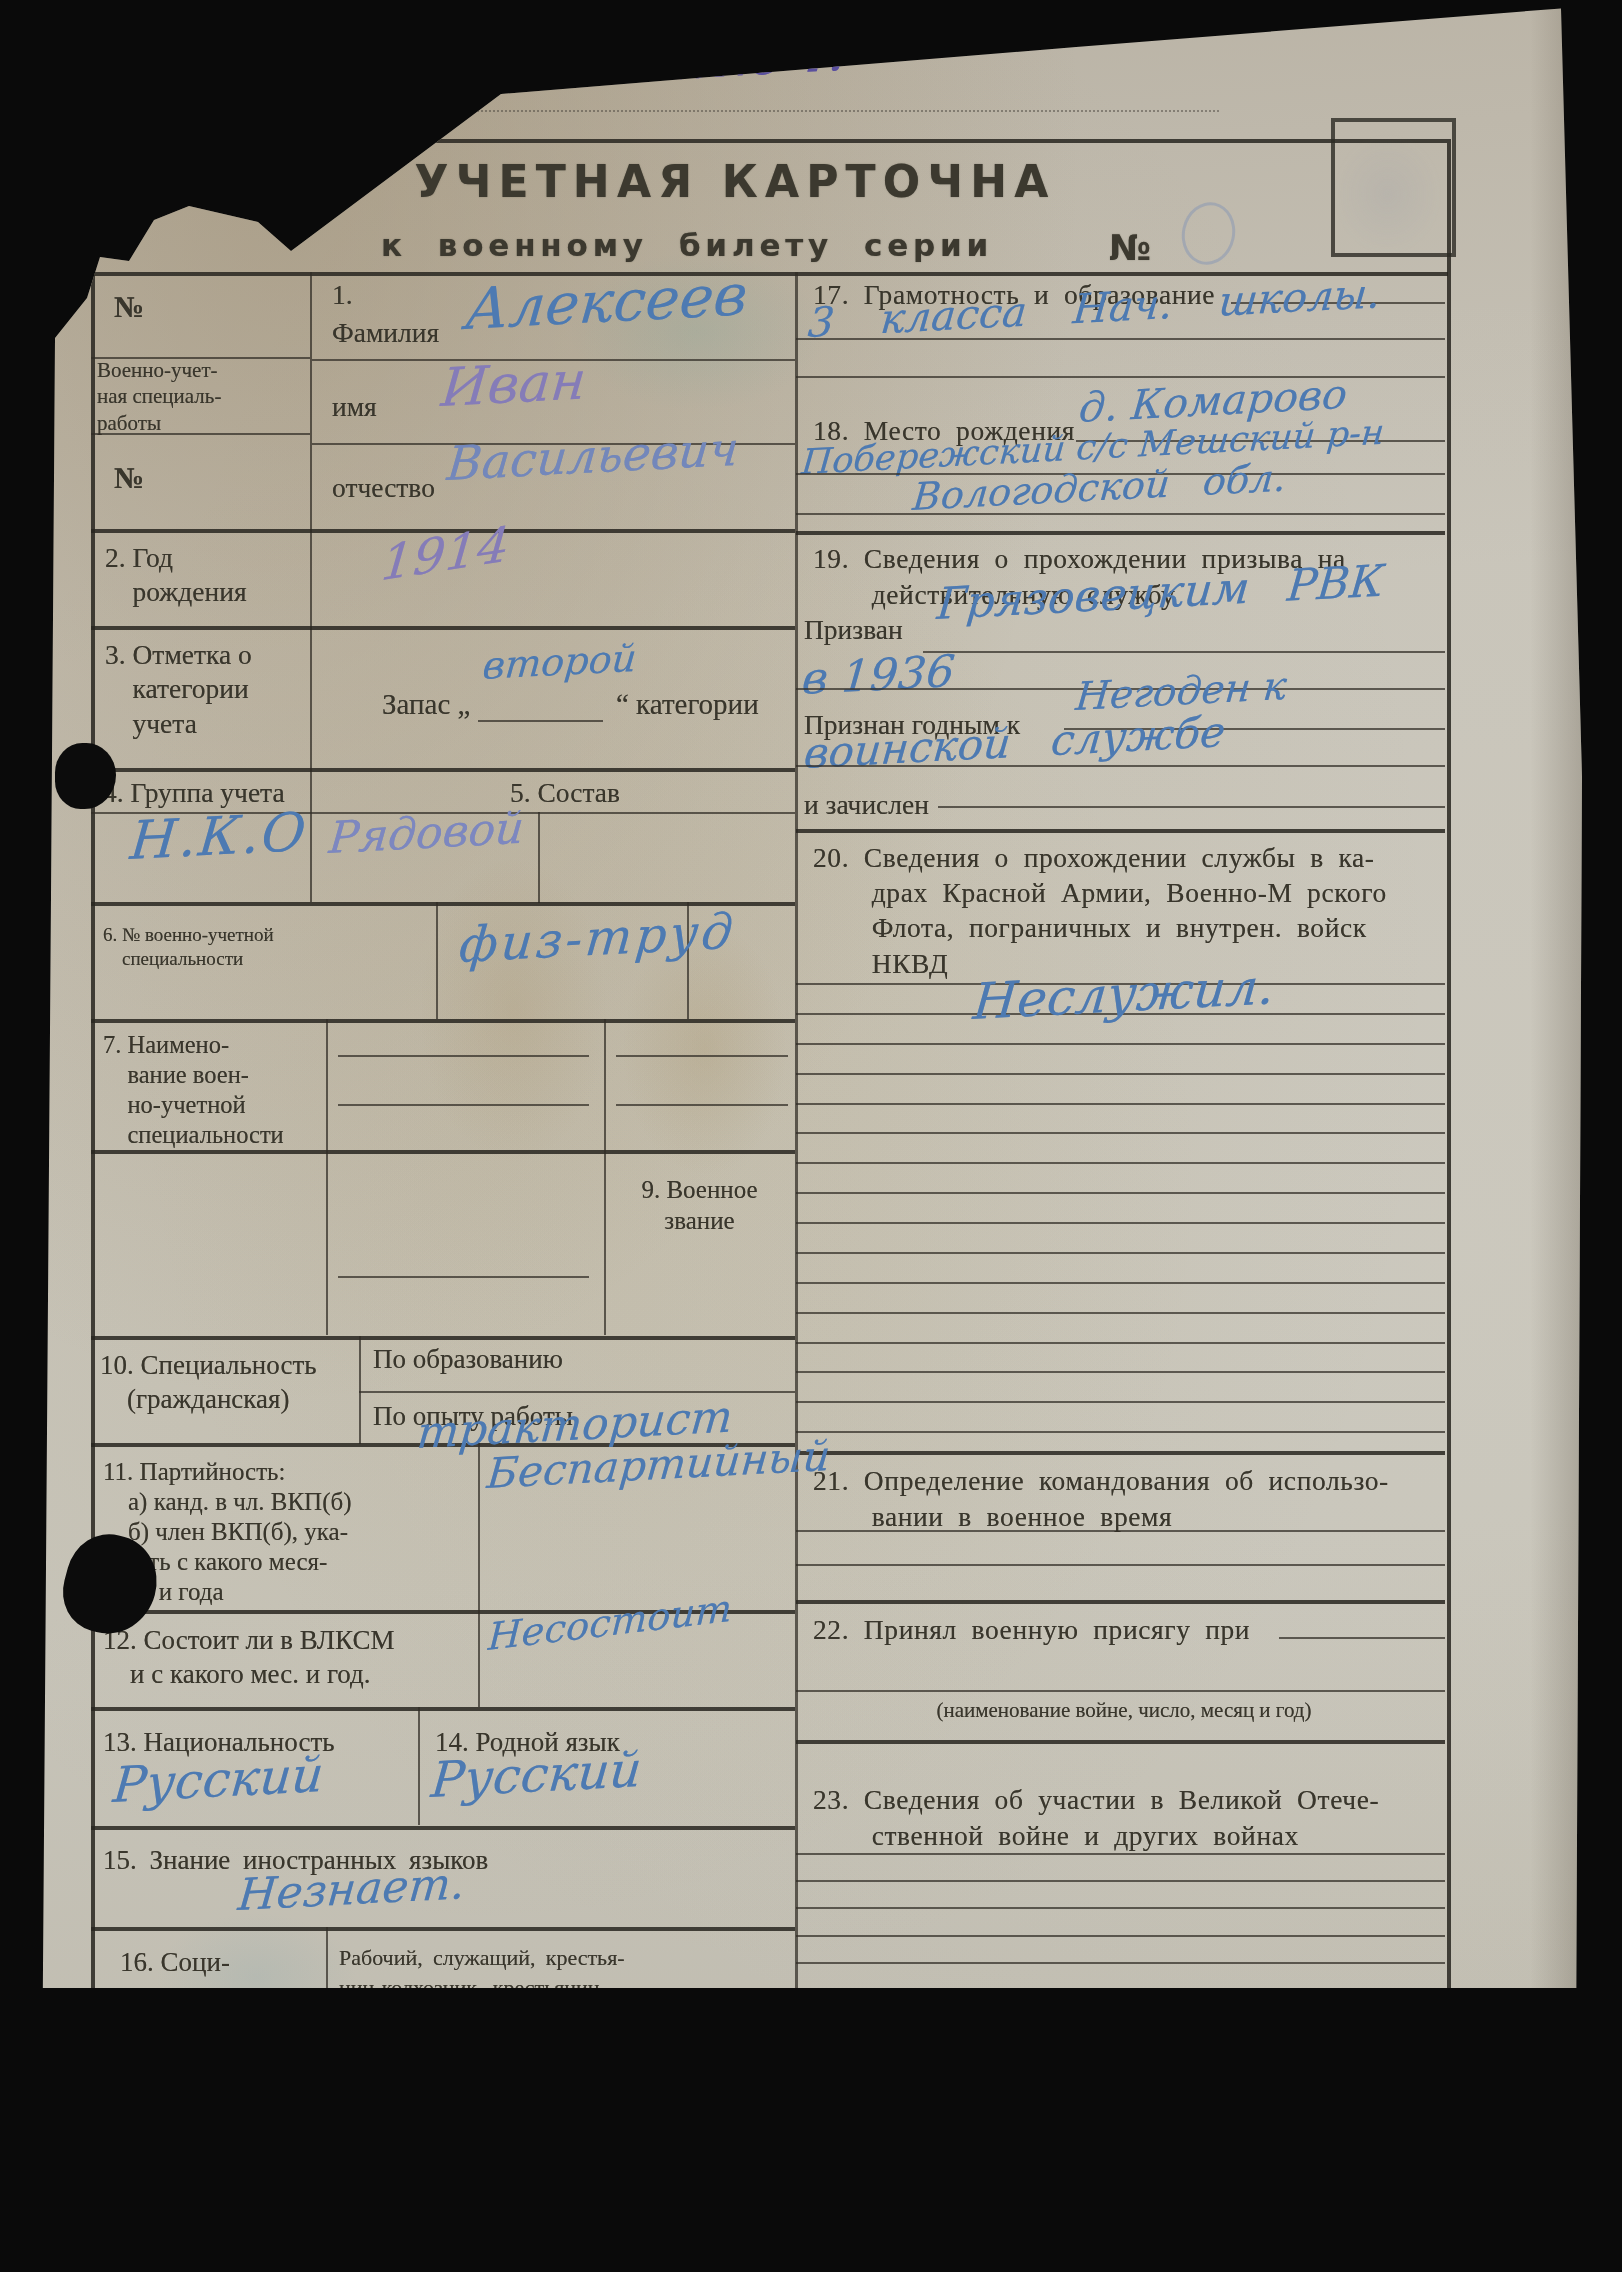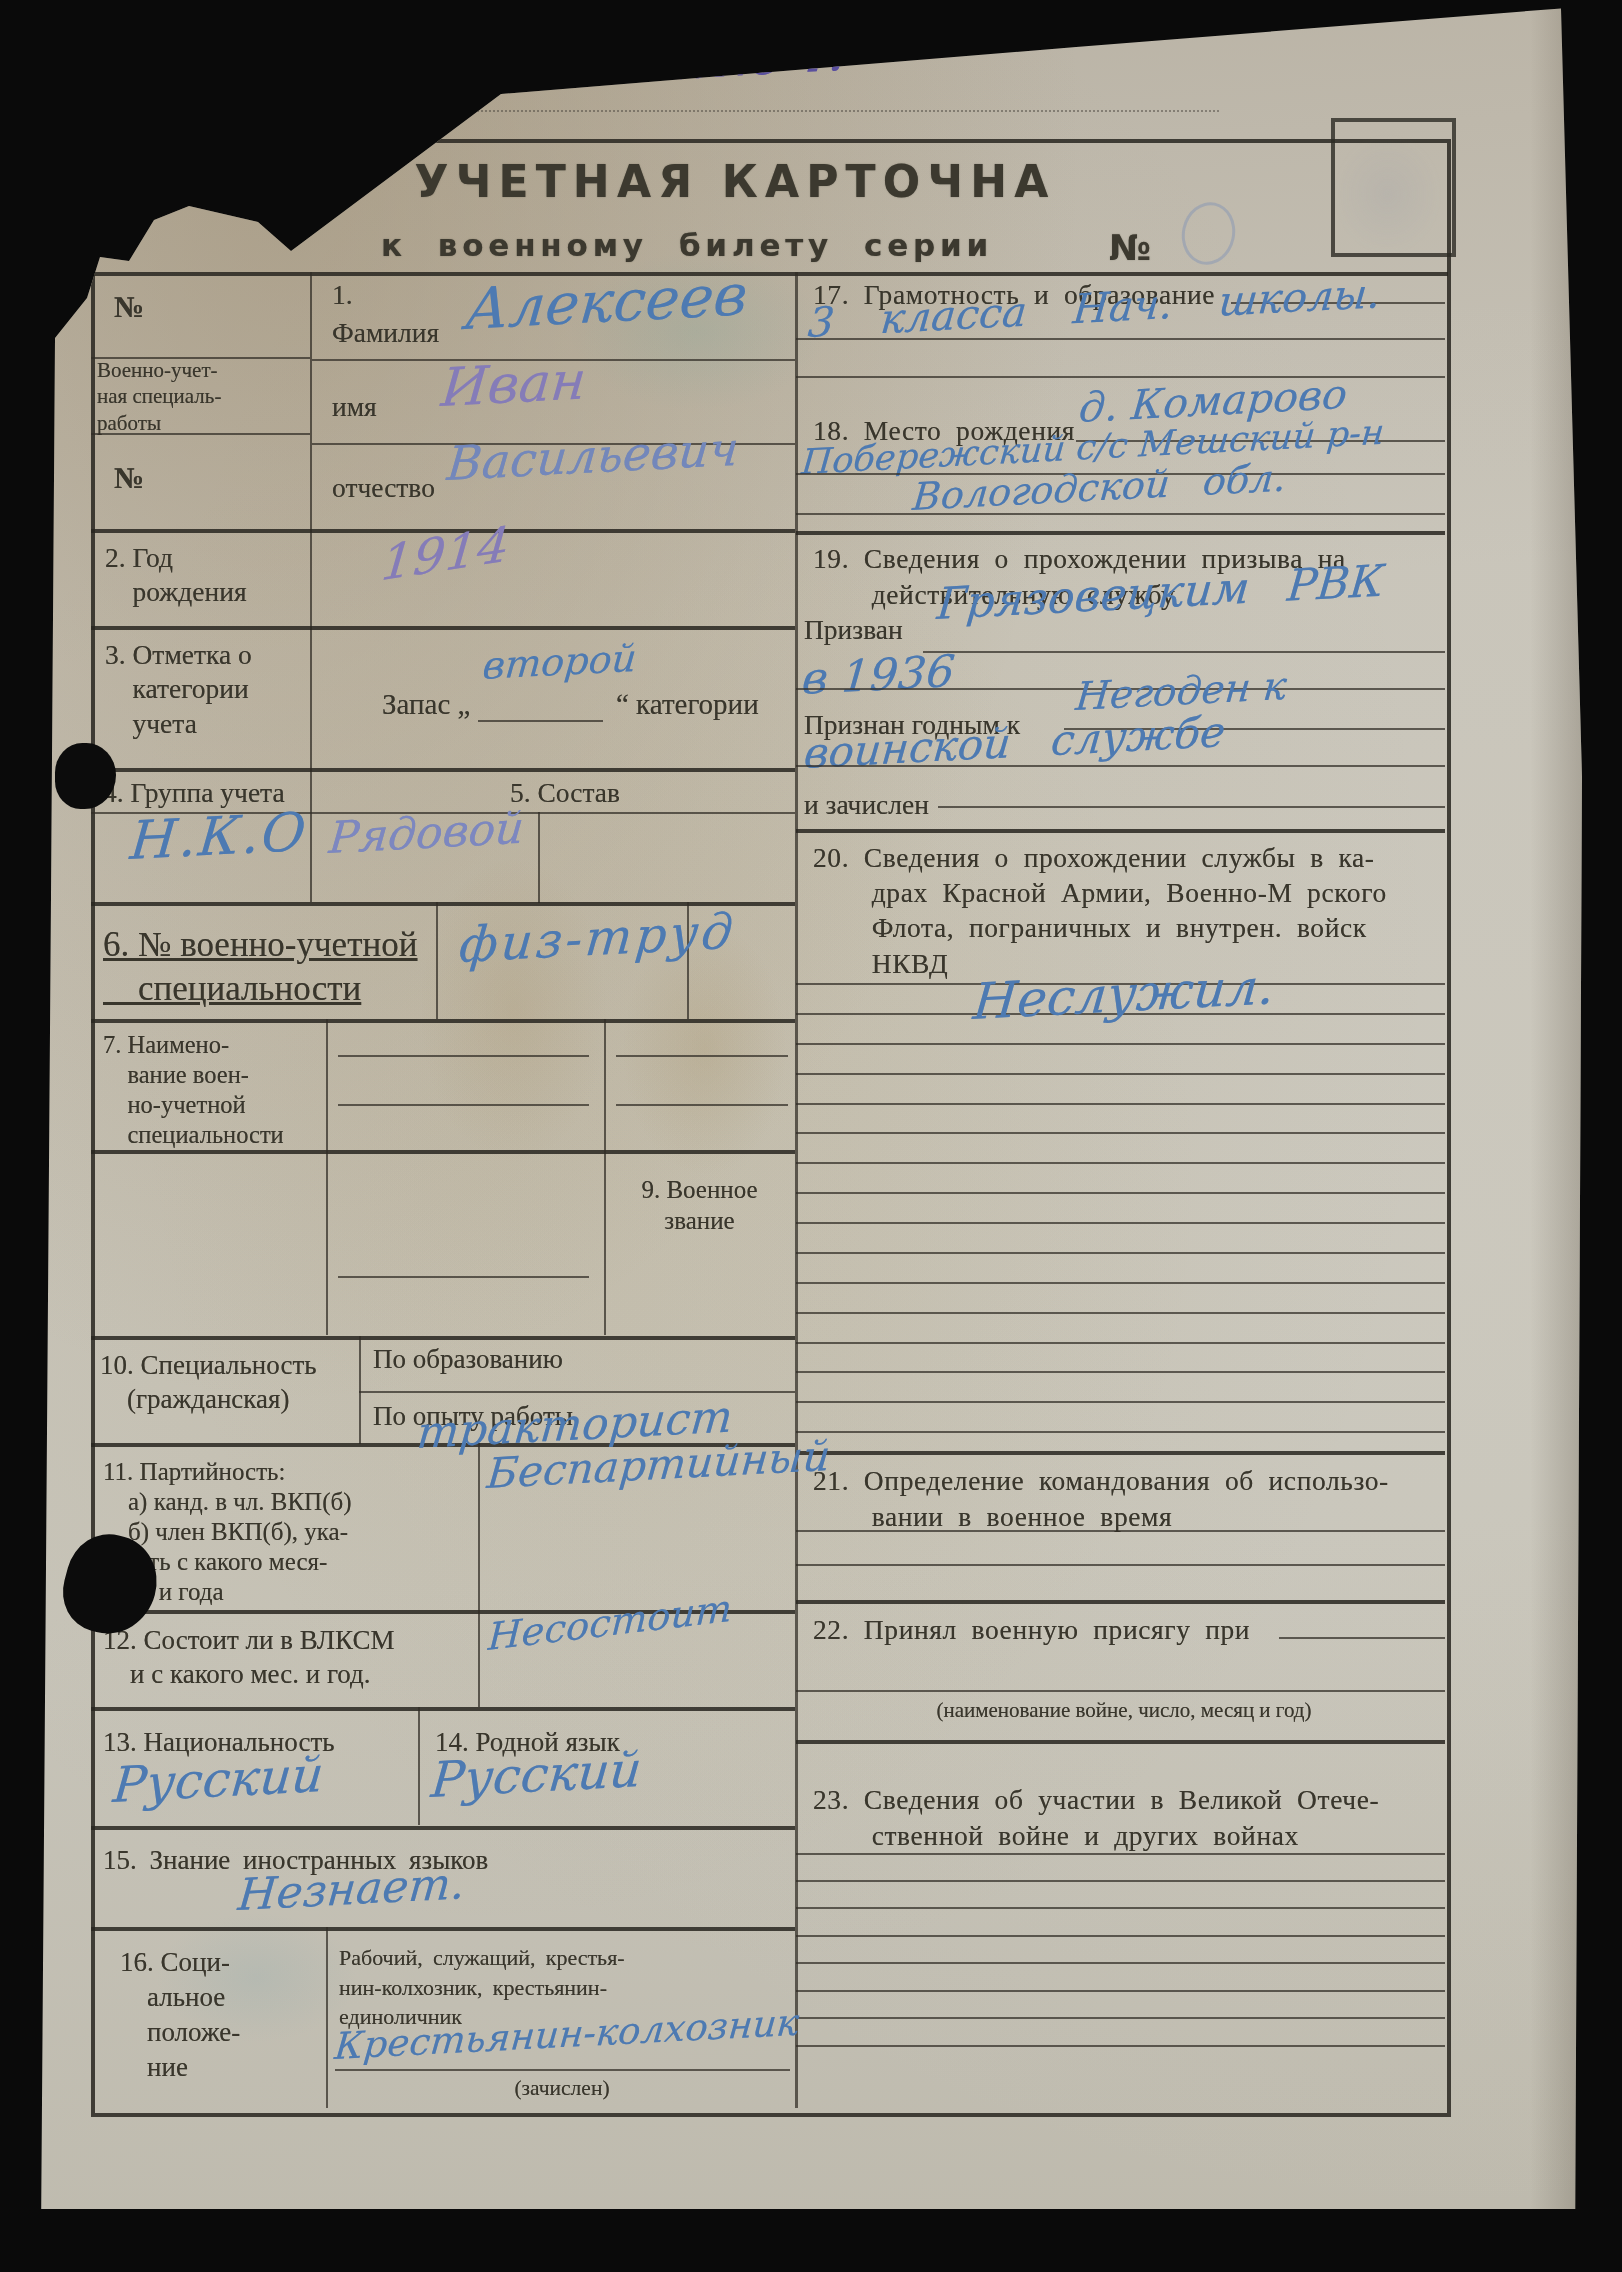--- a/index.html
+++ b/index.html
@@ -1,16 +1,16 @@
 <!DOCTYPE html>
 <html style="font-size:9.6px"><head>
 <meta charset="utf-8">
 <style>
   html,body{margin:0;padding:0;background:#0a0a0a;}
-  #page{position:relative;width:1622px;height:2209px;background:#0a0a0a;overflow:hidden;
+  #page{position:relative;width:1622px;height:1988px;background:#0a0a0a;overflow:hidden;
         font-family:"Liberation Serif",serif;}
   #paper{position:absolute;left:0;top:0;width:1622px;height:2273px;
     background:
       radial-gradient(ellipse at 18% 6%, rgba(140,118,82,.38), transparent 42%),
       radial-gradient(ellipse at 48% 42%, rgba(165,145,95,.10), transparent 55%),
       radial-gradient(ellipse at 30% 52%, rgba(160,135,80,.10), transparent 45%),
       radial-gradient(ellipse at 90% 55%, rgba(215,212,202,.25), transparent 55%),
       linear-gradient(176deg,#b9b2a4 0%,#c8c4b9 28%,#c7c4b9 68%,#bdb9ac 100%);
     clip-path: polygon(501px 94px,1076px 47px,1561px 8.4px,1582px 777px,1575px 2268px,
       777px 2256px,41px 2235px,51px 896px,55px 338px,87px 298px,100px 257px,129px 261px,
@@ -101,21 +101,21 @@
     <div class="hline heavy" style="left:91px;top:768px;width:704px;"></div>
 
     <div class="pt" style="left:103px;top:776px;font-size:27.5px;">4. Группа учета</div>
     <div class="pt center" style="left:335px;top:776px;width:460px;font-size:27.5px;">5. Состав</div>
     <div class="hline" style="left:91px;top:812px;width:704px;"></div>
     <div class="vline" style="left:538px;top:812px;height:91px;"></div>
     <div class="hw" style="left:128px;top:810px;font-size:53px;letter-spacing:2.4px;">Н.К.О</div>
     <div class="hw" style="left:327px;top:812px;font-size:44px;color:#7d87c0;">Рядовой</div>
     <div class="hline heavy" style="left:91px;top:902px;width:704px;"></div>
 
-    <div class="pt" style="left:103px;top:923px;font-size:35px;text-decoration:underline;">6. № военно-учетной
+    <div class="pt" style="left:103px;top:923px;font-size:19px;">6. № военно-учетной
 &nbsp;&nbsp;&nbsp;&nbsp;специальности</div>
     <div class="vline" style="left:436px;top:902px;height:117px;"></div>
     <div class="vline" style="left:687px;top:902px;height:117px;"></div>
     <div class="hw" style="left:457px;top:917px;font-size:49px;letter-spacing:3px;z-index:5;">физ-труд</div>
     <div class="hline heavy" style="left:91px;top:1019px;width:704px;"></div>
 
     <div class="pt" style="left:103px;top:1030px;font-size:24.5px;line-height:1.22;">7. Наимено-
 &nbsp;&nbsp;&nbsp;&nbsp;вание воен-
 &nbsp;&nbsp;&nbsp;&nbsp;но-учетной
 &nbsp;&nbsp;&nbsp;&nbsp;специальности</div>

